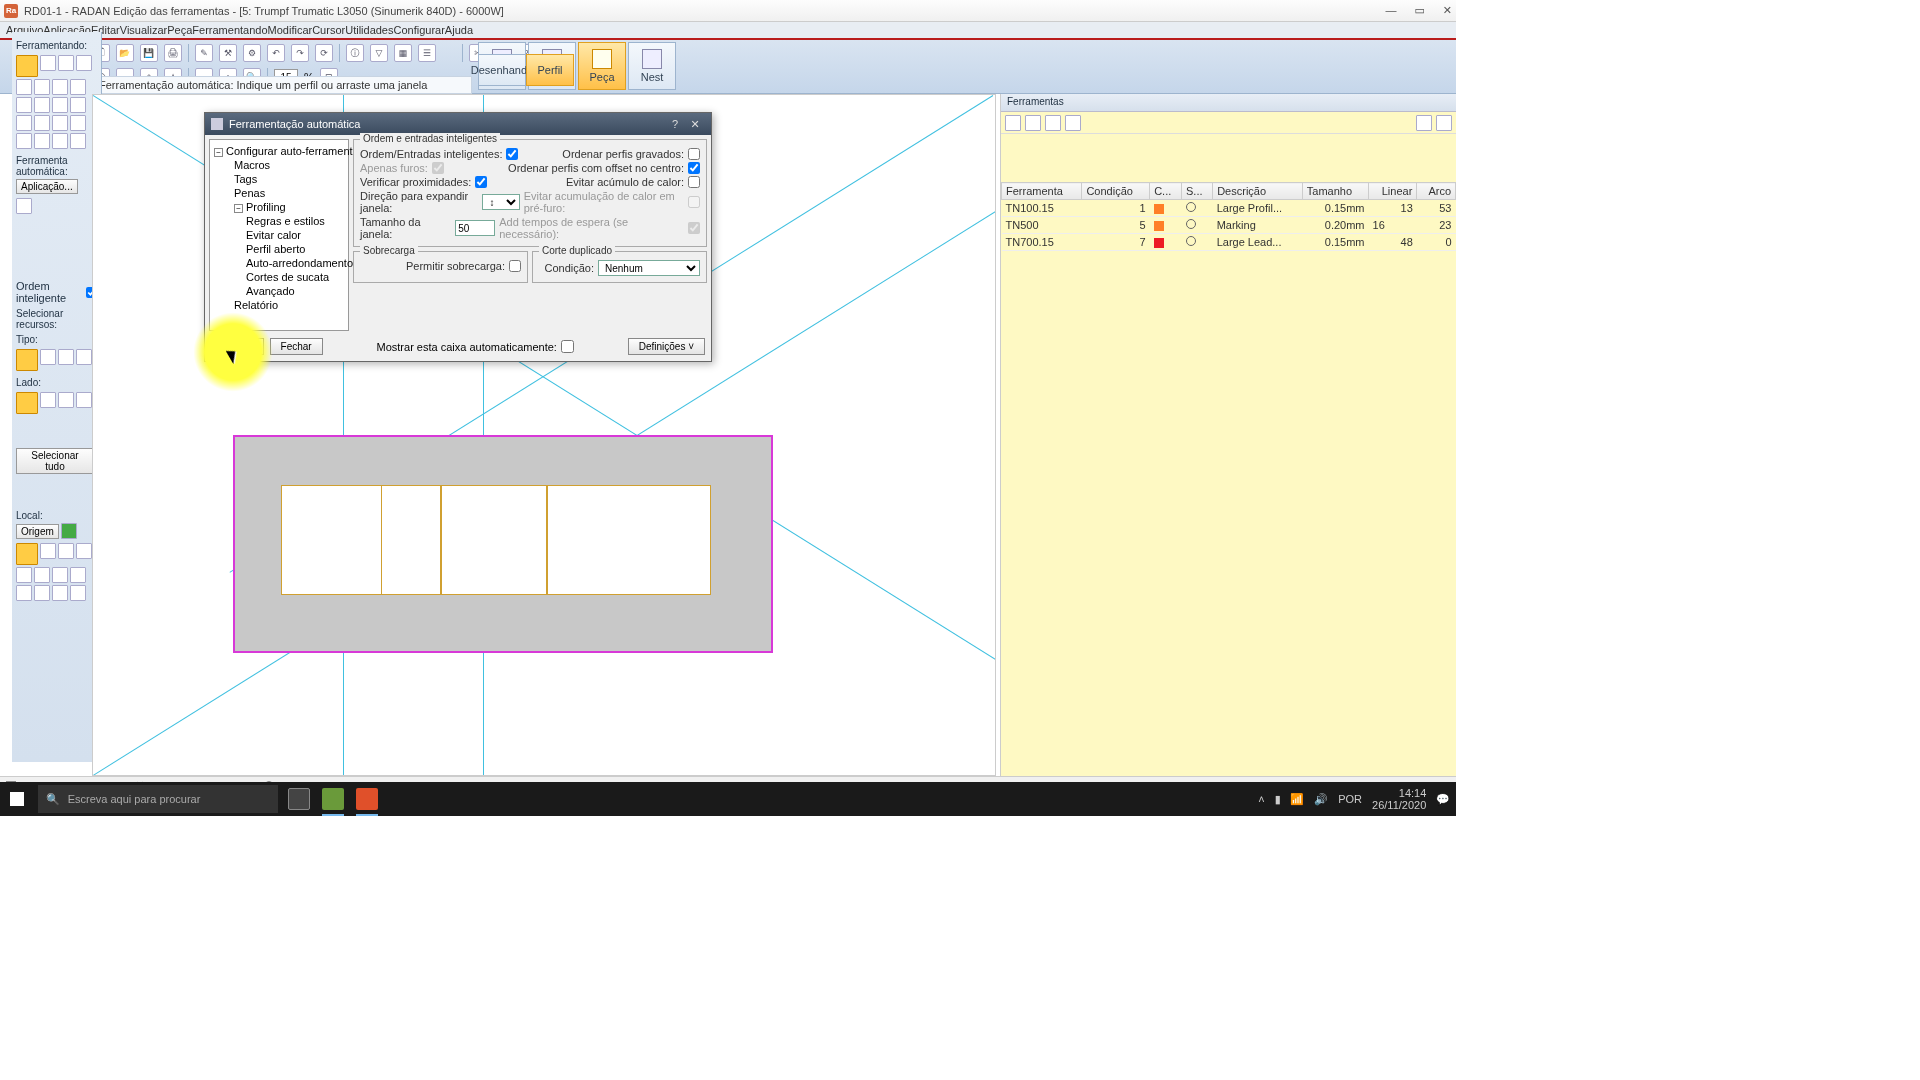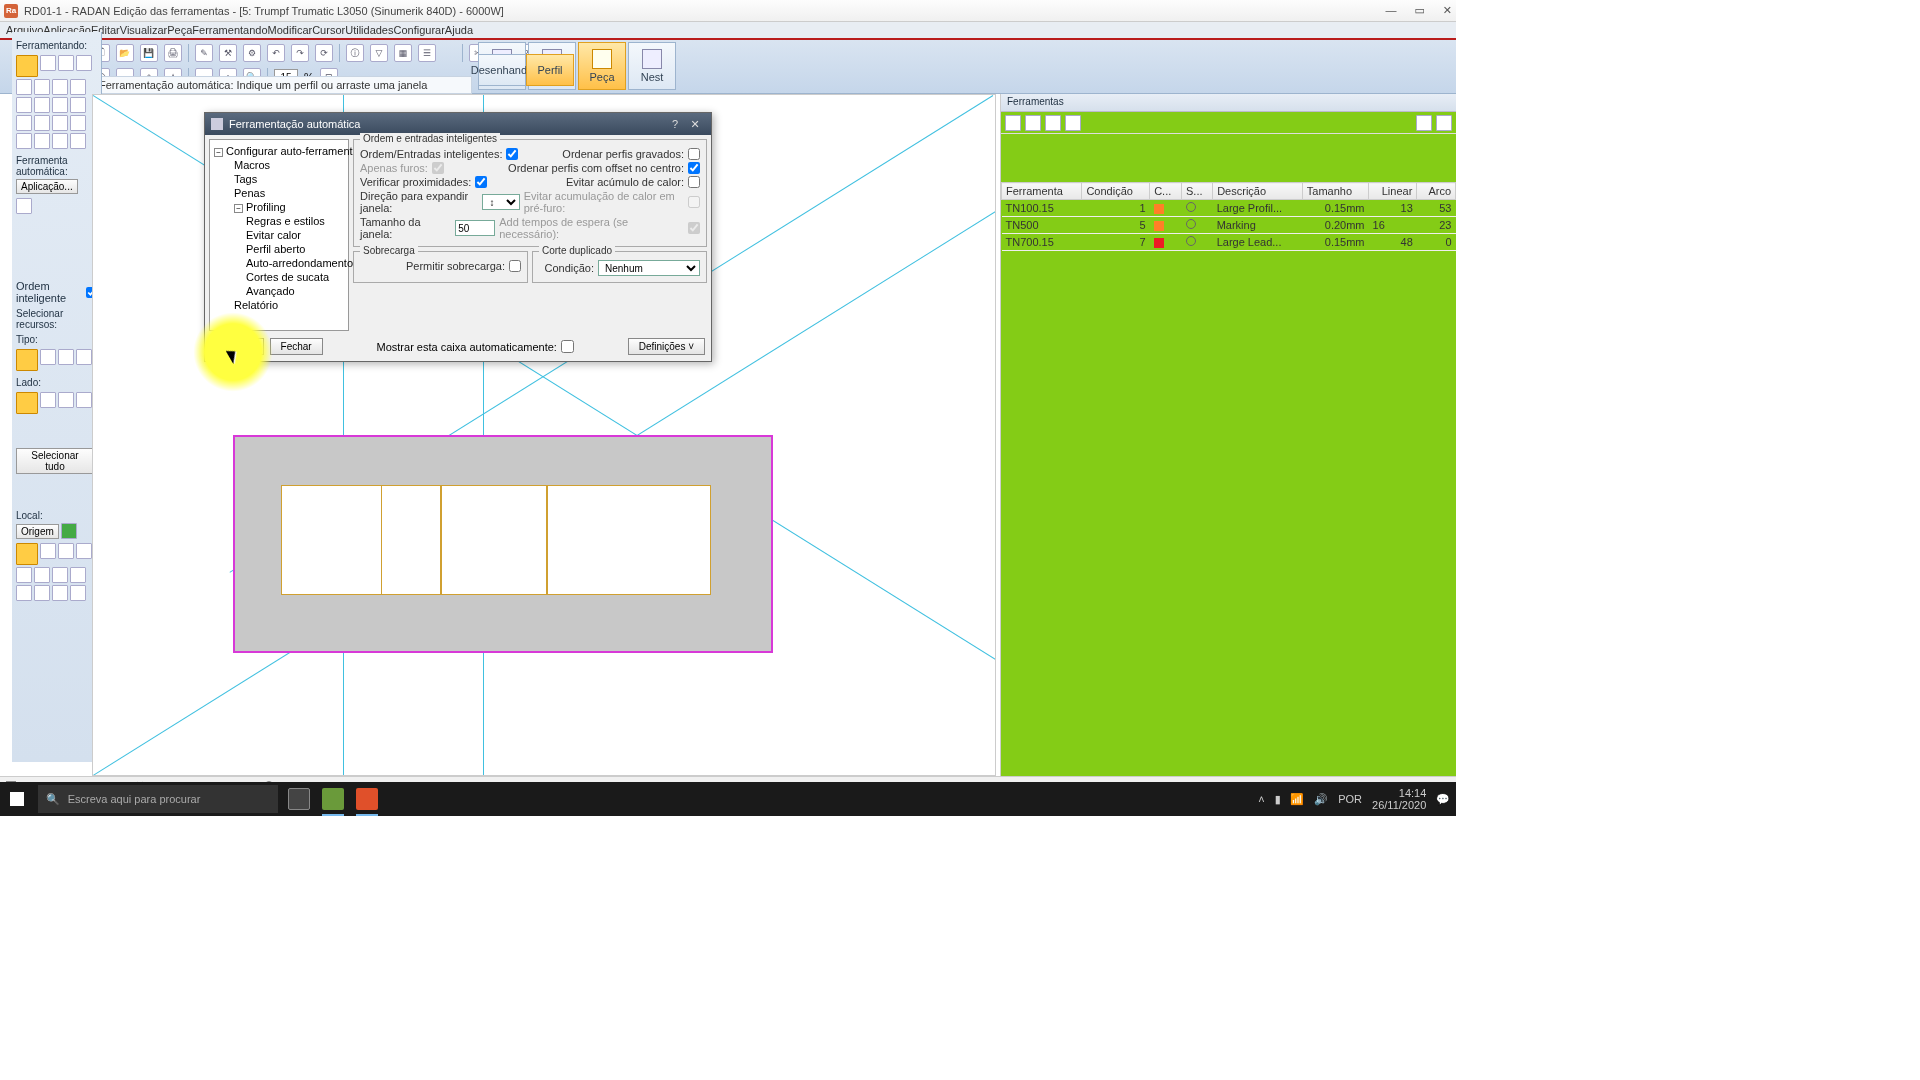--- a/index.html
+++ b/index.html
@@ -75,21 +75,21 @@
 .field-row label { color:#333; }
 .field-row label.disabled { color:#999; }
 .field-row input[type=checkbox] { width:12px;height:12px; }
 .field-row input[type=text], .field-row select { border:1px solid #7a9; height:16px; font-size:10px; padding:0 2px; background:#fff; }
 .field-row select { width:44px; }
 .field-row .wide-select { width:102px; }
 .dlg-bottom { position:absolute; bottom:6px; left:6px; right:6px; display:flex; align-items:center; gap:6px; }
 .dlg-bottom button { background:linear-gradient(#fdfdfd,#e4e4e4); border:1px solid #888; padding:2px 10px; font-size:10px; cursor:pointer; }
 .dlg-bottom .mid-chk { flex:1; display:flex; justify-content:center; align-items:flex-end; gap:4px; font-size:10px; }
 
-.tools-panel { position:absolute; top:94px; right:0; width:456px; bottom:0; background:#84cc16; border-left:1px solid #ccc; }
+.tools-panel { position:absolute; top:94px; right:0; width:456px; bottom:0; background:#fef9c3; border-left:1px solid #ccc; }
 .tools-panel .tp-title { height:18px; background:linear-gradient(#e8eef6,#d6e0ec); border-bottom:1px solid #bbc; padding:2px 6px; font-size:10px; color:#234; }
 .tools-panel .tp-toolbar { height:22px; border-bottom:1px solid #ddd; display:flex;align-items:center;gap:4px;padding:0 4px; }
 .tools-panel .tp-toolbar .tpi { width:16px;height:16px;border:1px solid #aac;background:#fff;border-radius:1px; }
 .tools-panel .tp-sub { height:20px; background:#f4f6fa; border-bottom:1px solid #ddd; display:flex;align-items:center;gap:6px;padding:0 4px;font-size:10px; }
 .tools-panel .tp-sub select { border:1px solid #999; height:16px; width:110px; font-size:10px; }
 .tools-table { width:100%; border-collapse:collapse; font-size:10px;margin-top:48px; }
 .tools-table th { background:linear-gradient(#f8f8f8,#e8e8e8); border:1px solid #ccc; padding:2px 4px; text-align:left; font-weight:normal; color:#333; }
 .tools-table td { border-bottom:1px solid #eee; padding:2px 4px; color:#333; }
 .tools-table .color-sq { display:inline-block;width:10px;height:10px;vertical-align:middle; }
 .tools-table .circ { display:inline-block;width:10px;height:10px;border:1px solid #666;border-radius:50%; }

